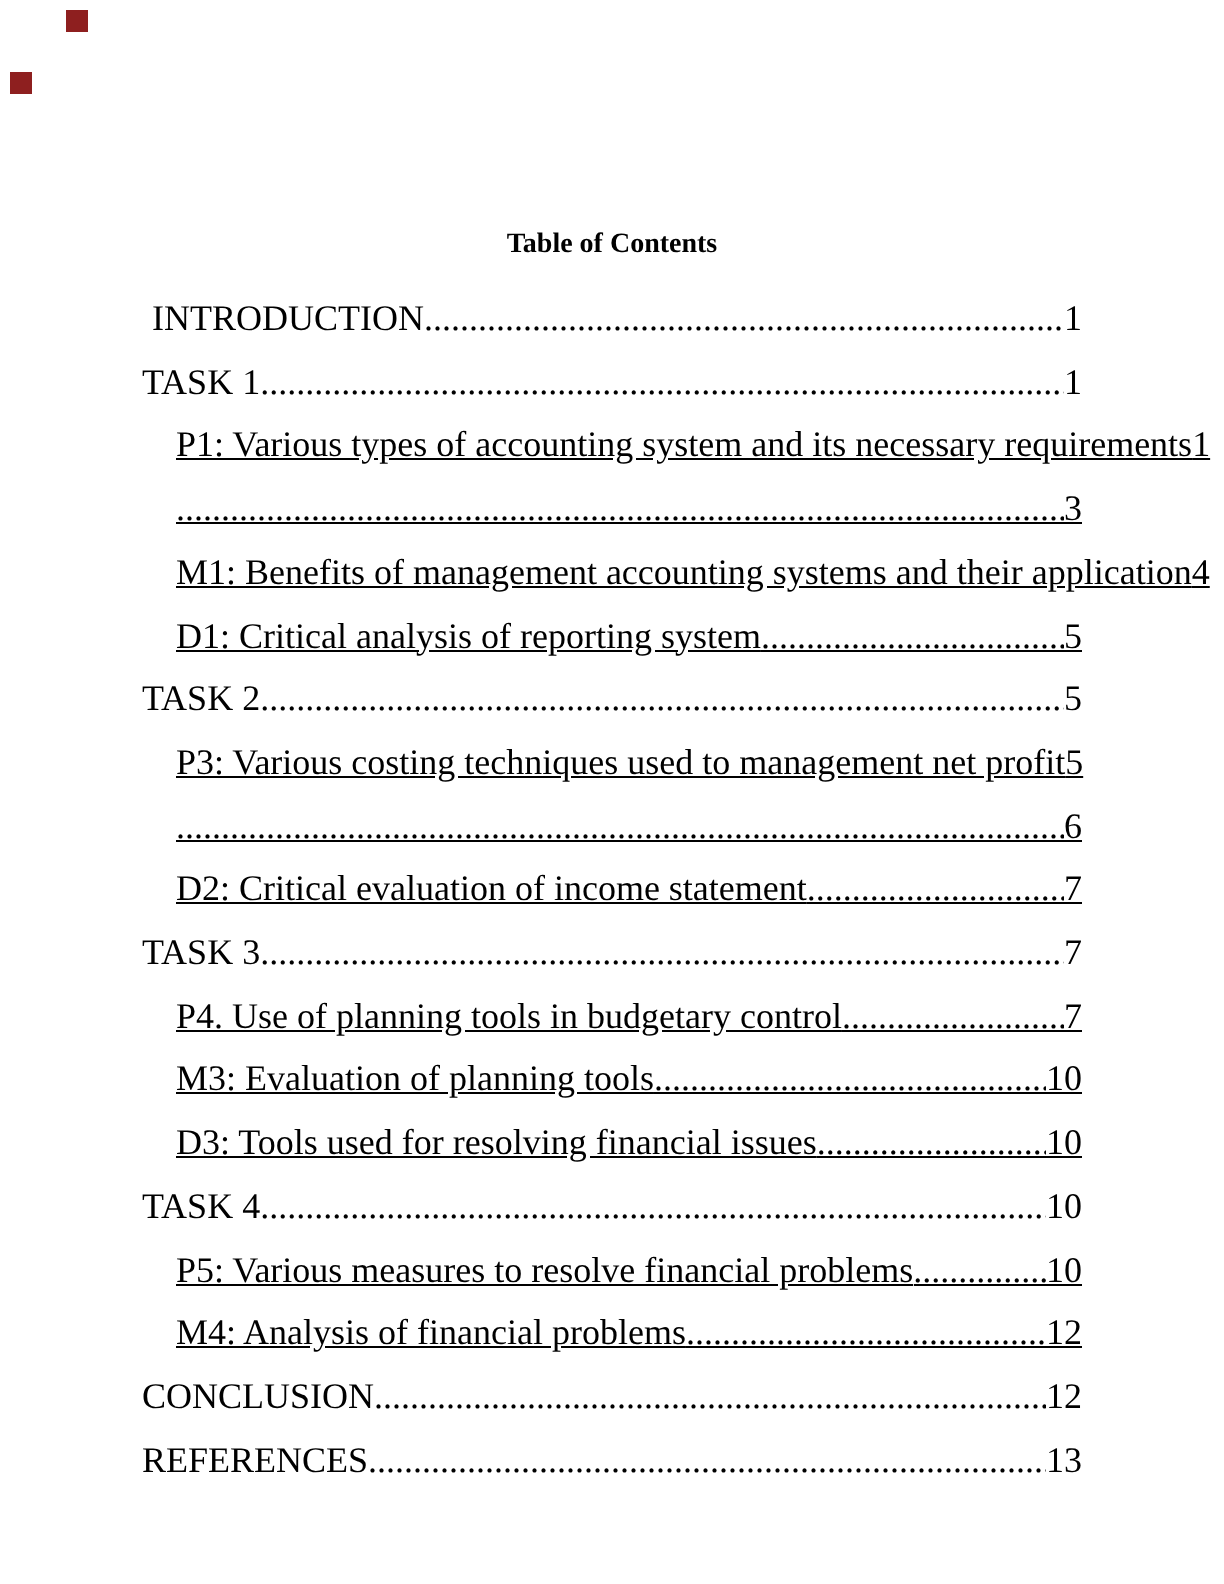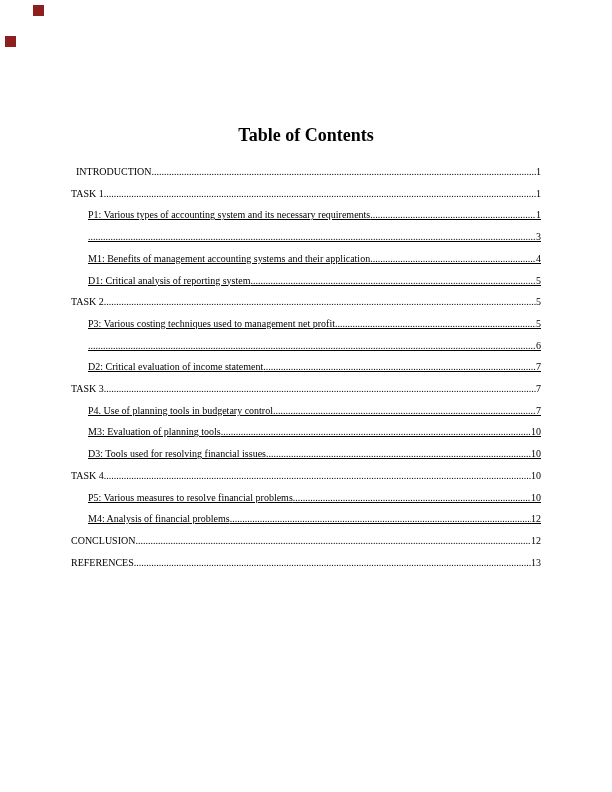--- a/index.html
+++ b/index.html
@@ -24,32 +24,33 @@
   .corner-mark.top  { left: 33px; top: 5px; }
   .corner-mark.left { left: 5px;  top: 36px; }
 
   .content {
     position: absolute;
     left: 71px;
     right: 71px;
     top: 113px;
   }
   .title {
-    margin: 12px 0 16px 0;
+    margin: 0 0 16px 0;
     text-align: center;
-    font-size: 18px;
+    font-size: 14px;
     font-weight: bold;
     line-height: 20px;
   }
   .toc-row {
     display: flex;
     align-items: flex-start;
-    font-size: 10px;
+    font-size: 18px;
     line-height: 21.7px;
     white-space: nowrap;
+    margin-top: 10px;
   }
   .toc-row .lbl { flex: 0 0 auto; }
   .toc-row .leader {
     flex: 1 1 auto;
     overflow: hidden;
     white-space: nowrap;
     min-width: 0;
   }
   .toc-row .leader::after {
     content: "................................................................................................................................................................................................................";

